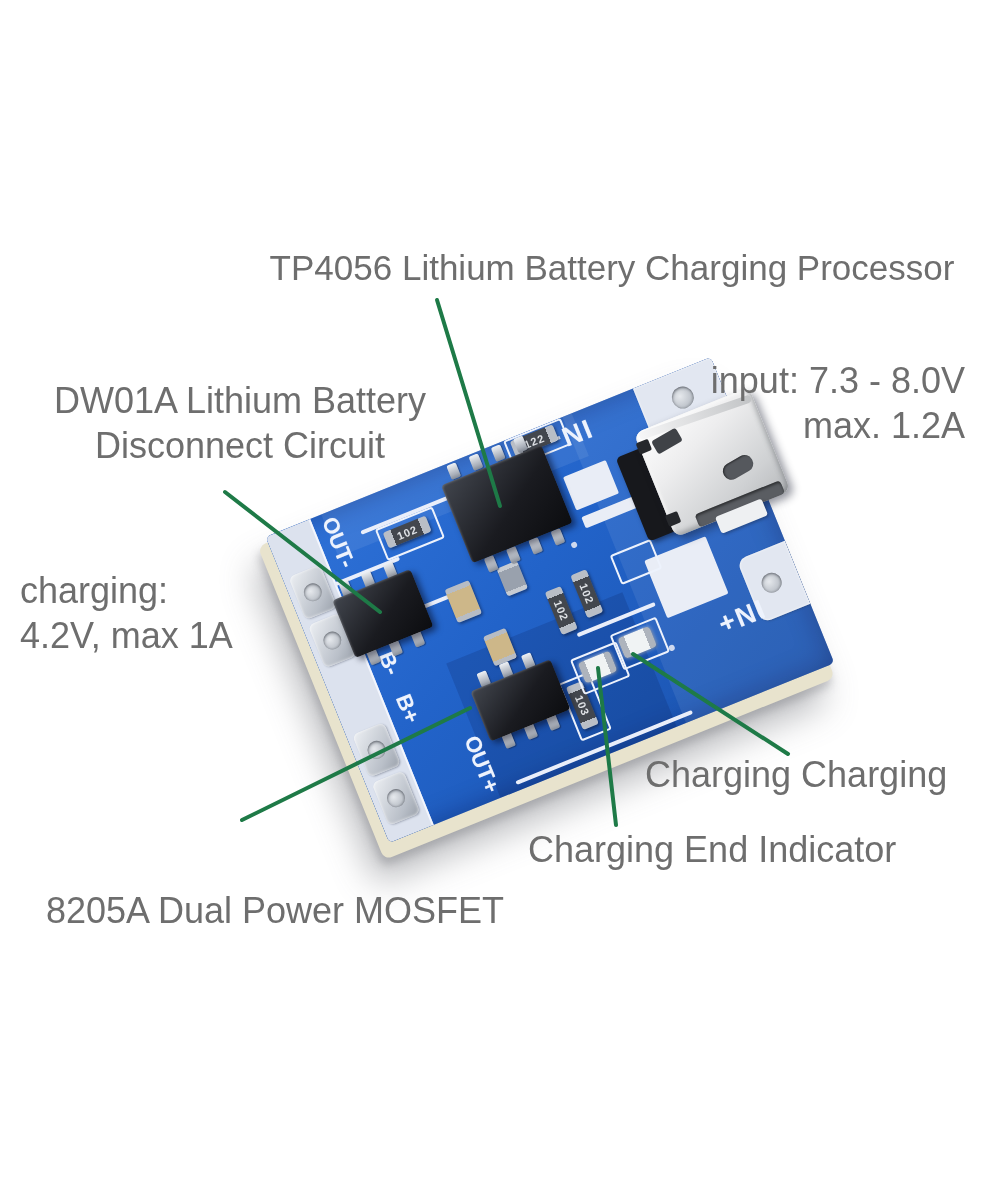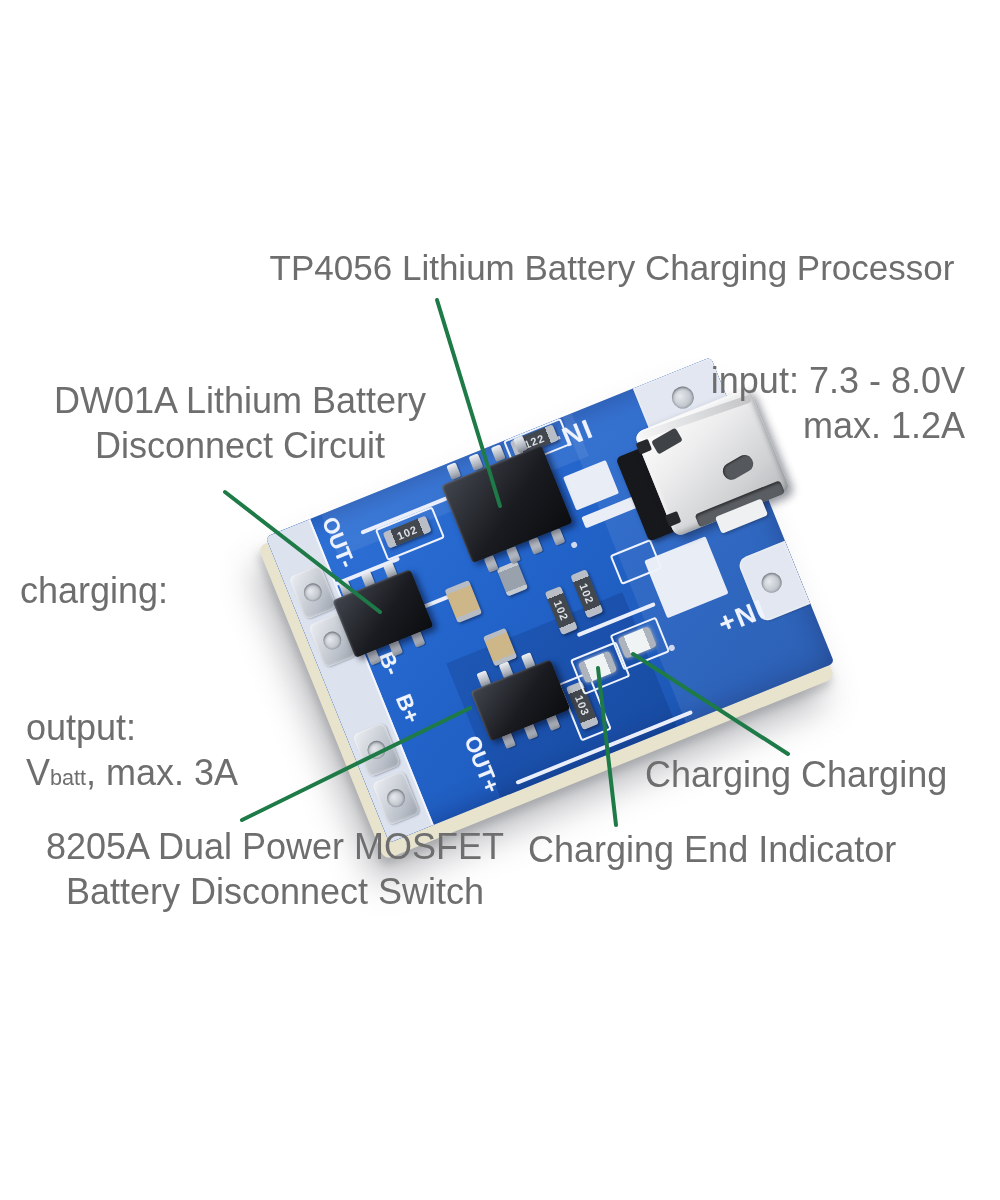--- a/index.html
+++ b/index.html
@@ -213,29 +213,25 @@
       <div>Disconnect Circuit</div>
     </div>
 
     <div class="lbl" style="left:620px;top:358px;width:345px;text-align:right;">
       <div>input: 7.3 - 8.0V</div>
       <div>max. 1.2A</div>
     </div>
 
     <div class="lbl" style="left:20px;top:560px;margin-top:8px;">
       <div>charging:</div>
-    </div>
-
-    <div class="lbl" style="left:26px;top:705px;">
-      <div>output:</div>
-      <div><span>V</span><span class="sub">batt</span><span>, max. 3A</span></div>
-    </div>
-
-    <div class="lbl" style="left:35px;top:824px;width:480px;text-align:center;">
+      <div>4.2V, max 1A</div>
+    </div>
+
+
+    <div class="lbl" style="left:35px;top:888px;width:480px;text-align:center;">
       <div>8205A Dual Power MOSFET</div>
-      <div>Battery Disconnect Switch</div>
     </div>
 
     <div class="lbl" style="left:645px;top:752px;">Charging Charging</div>
     <div class="lbl" style="left:528px;top:827px;">Charging End Indicator</div>
   </div>
 
 </div>
 
 </body></html>

